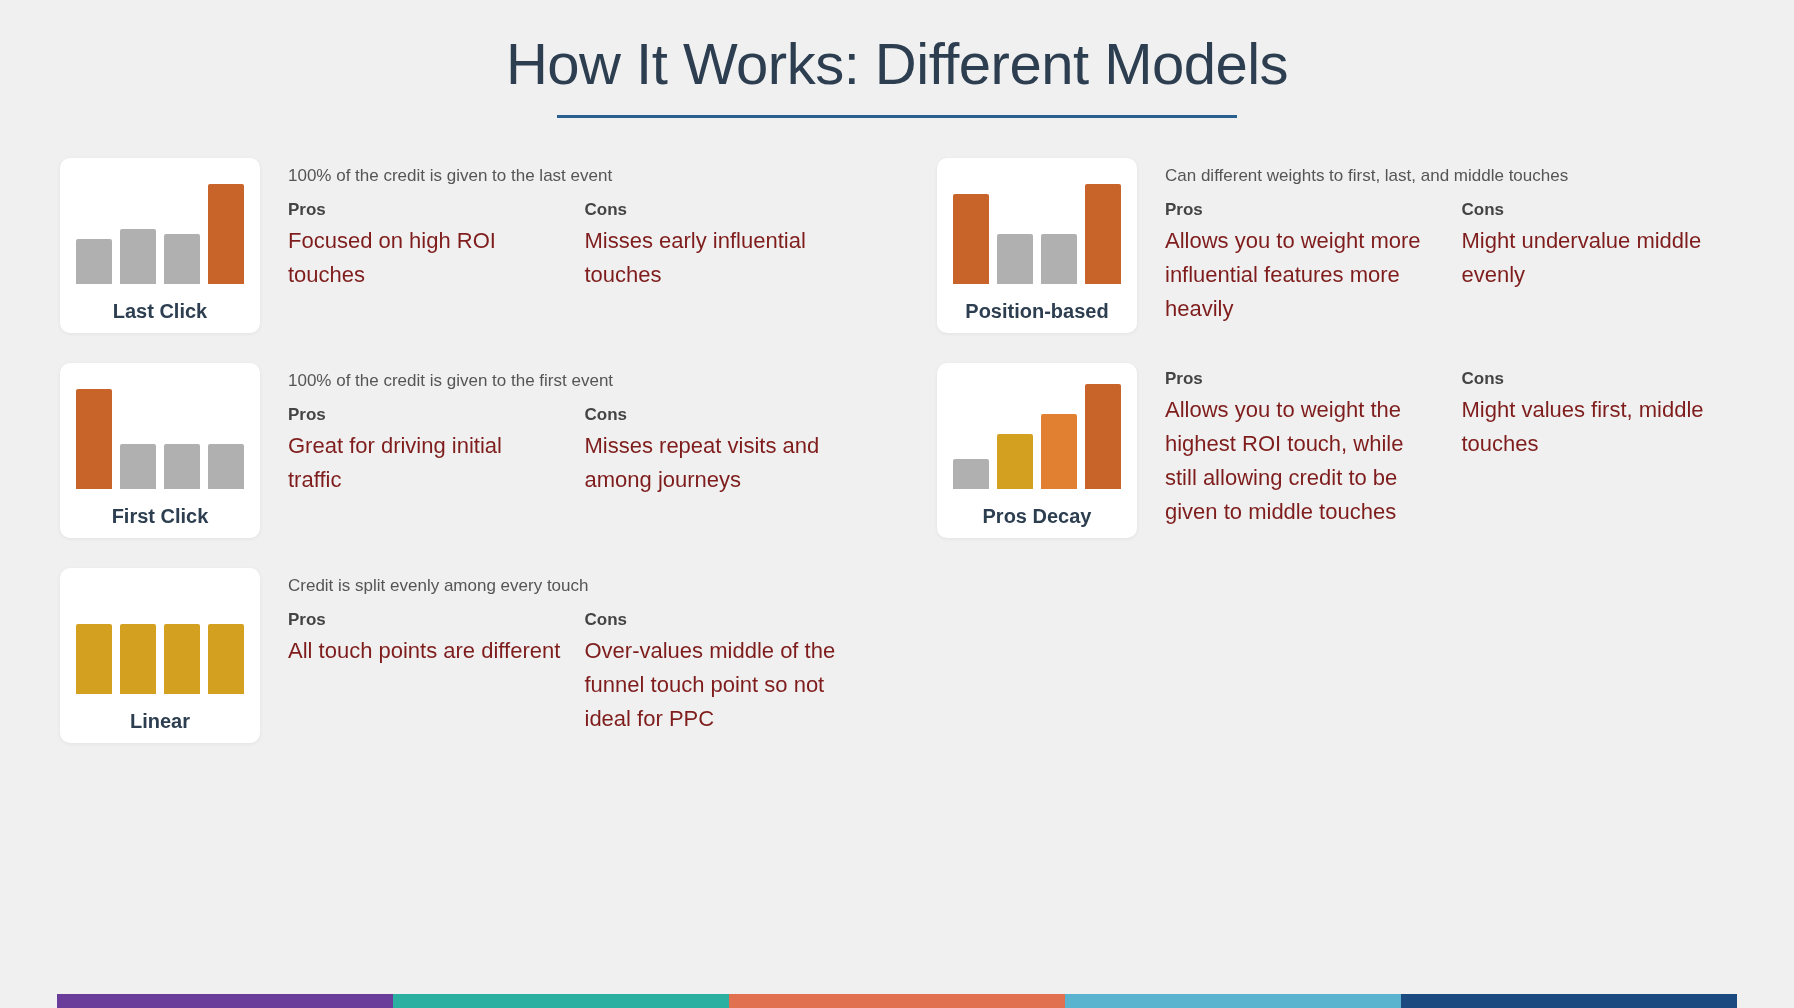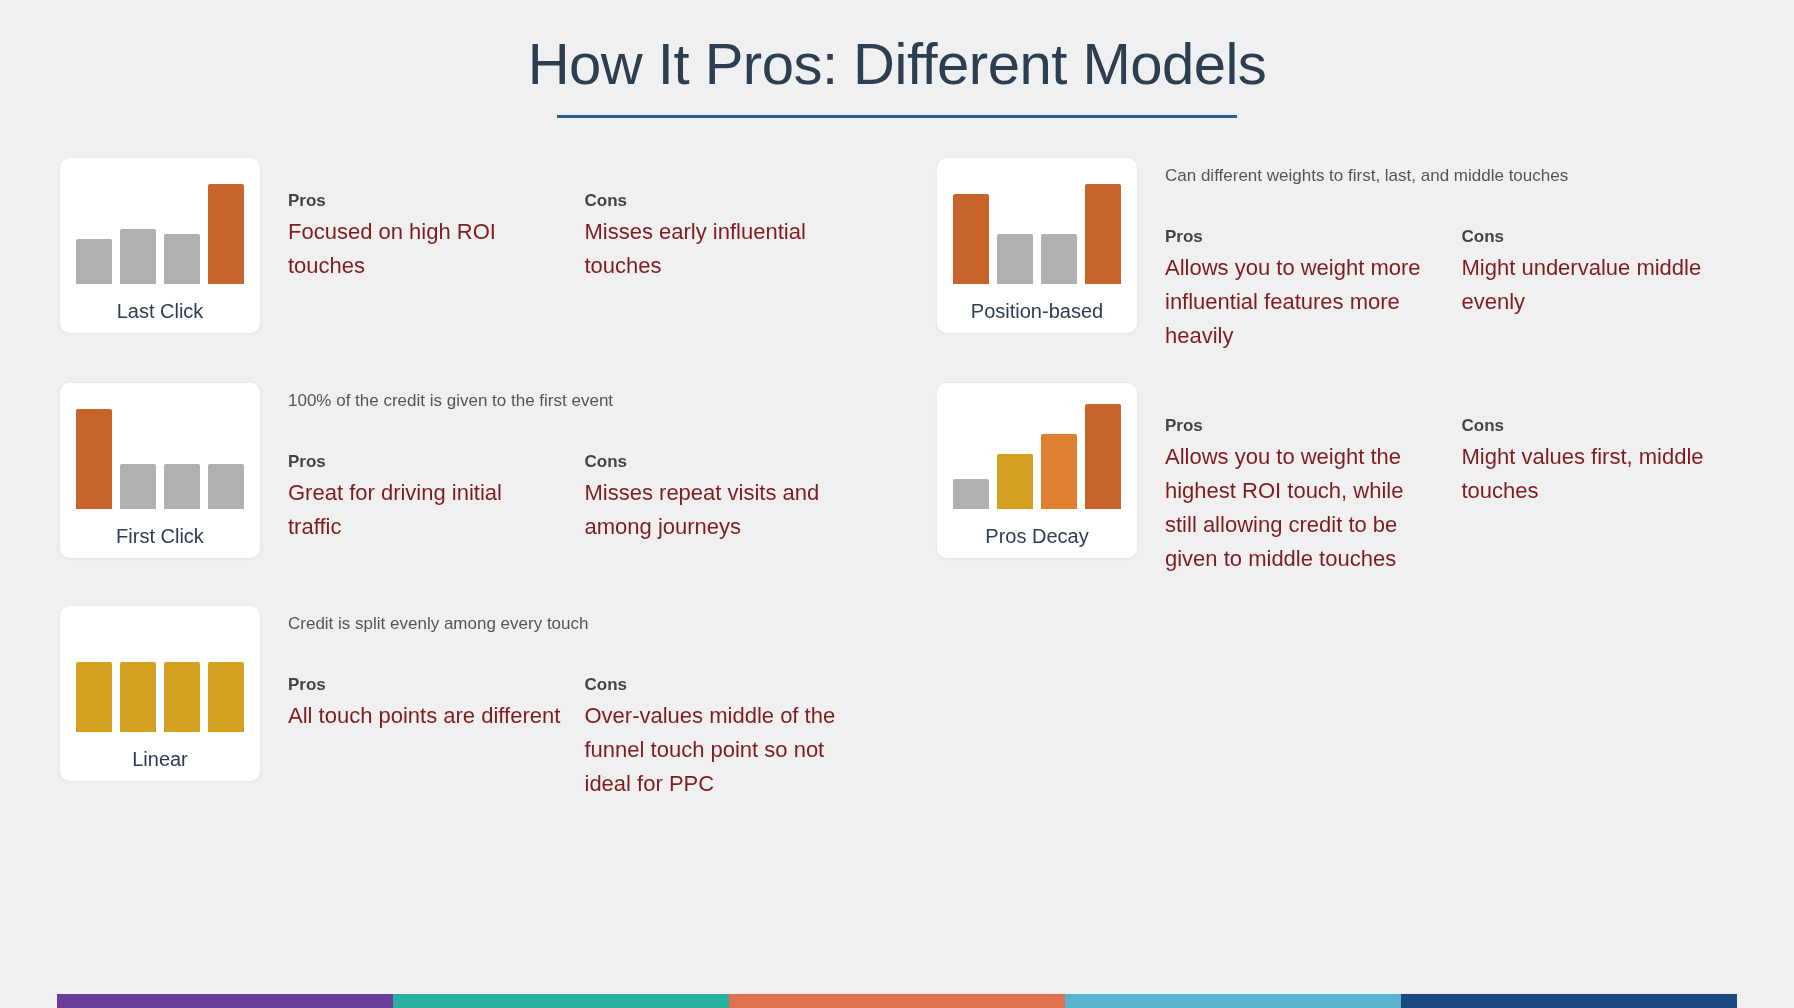--- a/index.html
+++ b/index.html
@@ -71,21 +71,21 @@
       border-radius: 2px 2px 0 0;
     }
 
     .bar-gray { background: #b0b0b0; }
     .bar-orange { background: #c8632a; }
     .bar-gold { background: #d4a020; }
     .bar-light-orange { background: #e08030; }
 
     .chart-label {
       font-size: 20px;
-      font-weight: 400;
+      font-weight: 700;
       color: #2c3e50;
       margin-top: 6px;
       text-align: center;
     }
 
     .model-info {
       flex: 1;
       padding-top: 6px;
     }
 
@@ -96,21 +96,20 @@
       line-height: 1.4;
     }
 
     .pros-cons {
       display: flex;
       gap: 24px;
     }
 
     .pros-col, .cons-col {
       flex: 1;
-      margin-top: 27px;
     }
 
     .pros-cons-label {
       font-size: 17px;
       font-weight: 600;
       color: #444;
       margin-bottom: 4px;
     }
 
     .pros-cons-text {
@@ -140,35 +139,36 @@
 
     .seg-purple { background: #6a3d9a; }
     .seg-teal { background: #2ab0a0; }
     .seg-orange { background: #e07050; }
     .seg-light-blue { background: #5ab4d0; }
     .seg-dark-blue { background: #1a4a80; }
   </style>
 </head>
 <body>
 
-<h1 class="page-title">How It Pros: Different Models</h1>
+<h1 class="page-title">How It Works: Different Models</h1>
 <div class="title-underline"></div>
 
 <div class="grid" id="models-grid">
 <div class="model-cell">
       <div class="chart-box">
         <div class="chart-bars">
           <div class="bar bar-gray" style="height: 45px;"></div>
           <div class="bar bar-gray" style="height: 55px;"></div>
           <div class="bar bar-gray" style="height: 50px;"></div>
           <div class="bar bar-orange" style="height: 100px;"></div>
         </div>
         <div class="chart-label">Last Click</div>
       </div>
       <div class="model-info">
+        <div class="model-desc">100% of the credit is given to the last event</div>
         <div class="pros-cons">
           <div class="pros-col">
             <div class="pros-cons-label">Pros</div>
             <div class="pros-cons-text">Focused on high ROI touches</div>
           </div>
           <div class="cons-col">
             <div class="pros-cons-label">Cons</div>
             <div class="pros-cons-text">Misses early influential touches</div>
           </div>
         </div>

